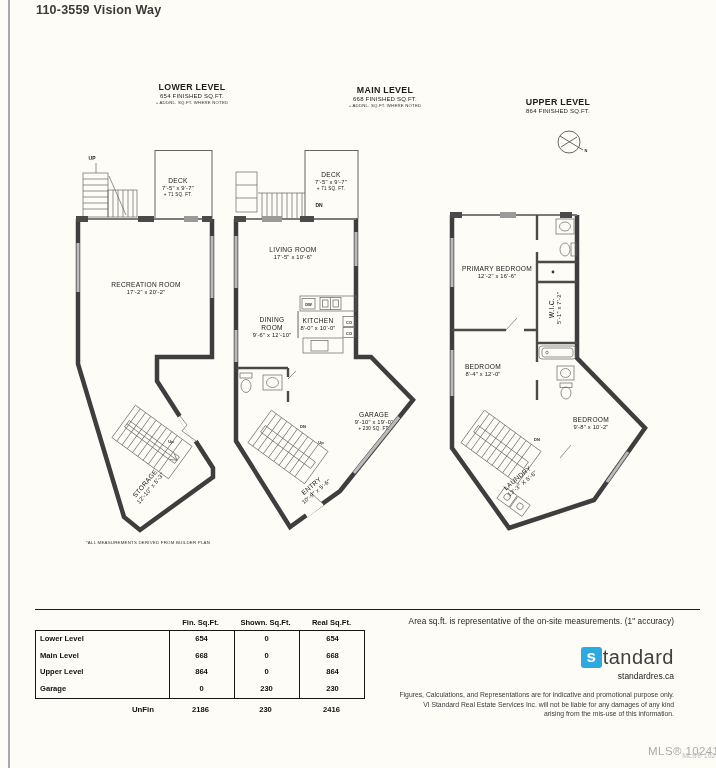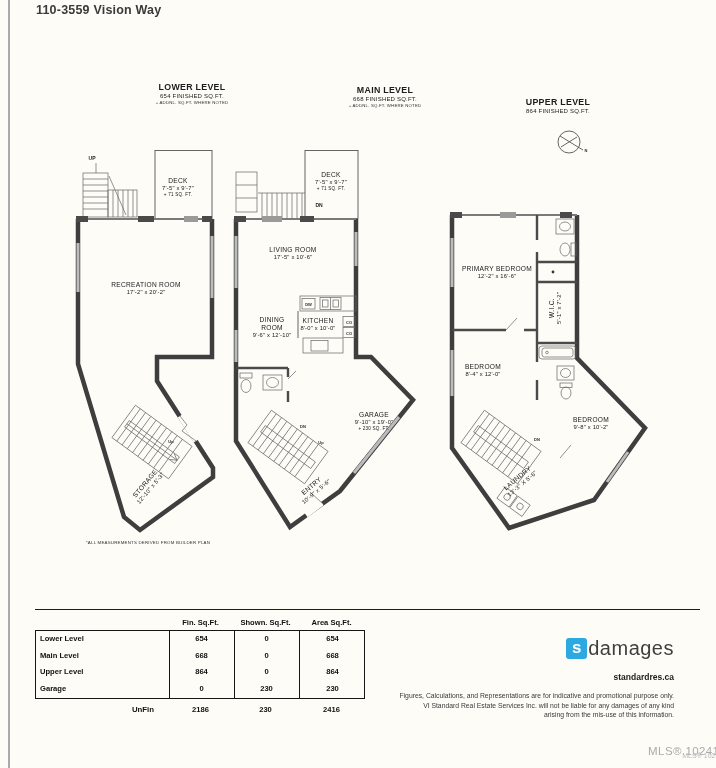--- a/index.html
+++ b/index.html
@@ -46,21 +46,21 @@
   .t-val{font-size:7.6px;font-weight:bold;text-align:center;}
   .vline{position:absolute;top:0;bottom:0;width:0;border-left:1.4px solid #161616;}
   #t-total{margin-top:3px;height:15px;line-height:15px;}
   .t-total-label{font-size:7.8px;font-weight:bold;text-align:right;padding-right:14px;}
   
   #right-notes{position:absolute;left:378px;top:617px;width:296px;text-align:right;color:#222;}
   .note{font-size:8.2px;margin-bottom:4px;letter-spacing:.1px;}
   #logo-row{display:flex;justify-content:flex-end;align-items:center;margin-top:20px;}
   #logo-s{width:21px;height:21px;border-radius:3px;color:#fff;font-size:17px;font-weight:bold;text-align:center;line-height:20px;}
   #logo-rest{font-size:20px;color:#3f3f3f;letter-spacing:.5px;margin-left:1px;}
-  #site{font-size:8.5px;font-weight:bold;margin-top:12px;color:#1d1d1d;}
+  #site{font-size:8.5px;font-weight:normal;margin-top:2px;color:#1d1d1d;}
   #disclaimer{margin-top:9px;font-size:6.8px;line-height:1.4;color:#3a3a3a;}
   #mls{position:absolute;right:6px;top:745px;font-size:11.5px;color:#ababab;letter-spacing:.4px;}
   #mls-echo{position:absolute;right:8px;top:752px;font-size:7px;color:#b8b8b8;}
 </style>
 </head>
 <body>
 
 <div id="page">
   <div class="edge" id="edge-left"></div>
   <div class="edge" id="edge-right"></div>
@@ -286,21 +286,21 @@
 
   <div id="footnote">*ALL MEASUREMENTS DERIVED FROM BUILDER PLAN</div>
 
   <div id="rule"></div>
 
   <div id="sqft-table">
     <div class="tgrid">
       <div class="th"></div>
       <div class="th">Fin. Sq.Ft.</div>
       <div class="th">Shown. Sq.Ft.</div>
-      <div class="th">Area Sq.Ft.</div>
+      <div class="th">Real Sq.Ft.</div>
     </div>
     <div id="t-box">
       <div class="vline" style="left:133px;"></div>
       <div class="vline" style="left:198px;"></div>
       <div class="vline" style="left:263px;"></div>
       <div class="tgrid t-row">
         <div class="t-label">Lower Level</div>
         <div class="t-val">654</div>
         <div class="t-val">0</div>
         <div class="t-val">654</div>
@@ -326,23 +326,24 @@
     </div>
     <div class="tgrid" id="t-total">
       <div class="t-total-label">UnFin</div>
       <div class="t-val">2186</div>
       <div class="t-val">230</div>
       <div class="t-val">2416</div>
     </div>
   </div>
 
   <div id="right-notes">
+    <div class="note">Area sq.ft. is representative of the on-site measurements. (1" accuracy)</div>
     <div id="logo-row">
       <div id="logo-s" style="background: rgb(45, 169, 225);">s</div>
-      <div id="logo-rest">damages</div>
+      <div id="logo-rest">tandard</div>
     </div>
     <div id="site">standardres.ca</div>
     <div id="disclaimer">
       <div>Figures, Calculations, and Representations are for indicative and promotional purpose only.</div>
       <div>VI Standard Real Estate Services Inc. will not be liable for any damages of any kind</div>
       <div>arising from the mis-use of this information.</div>
     </div>
   </div>
 
   <div id="mls">MLS® 1024177</div>

